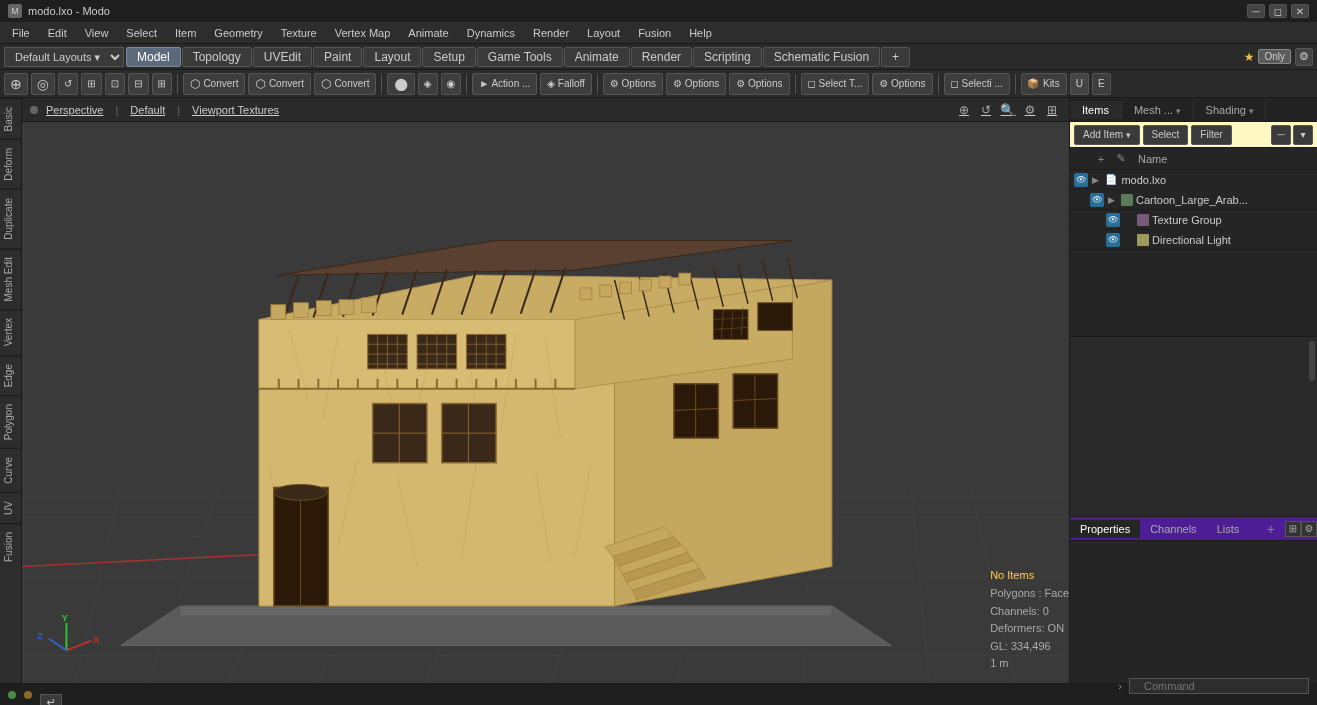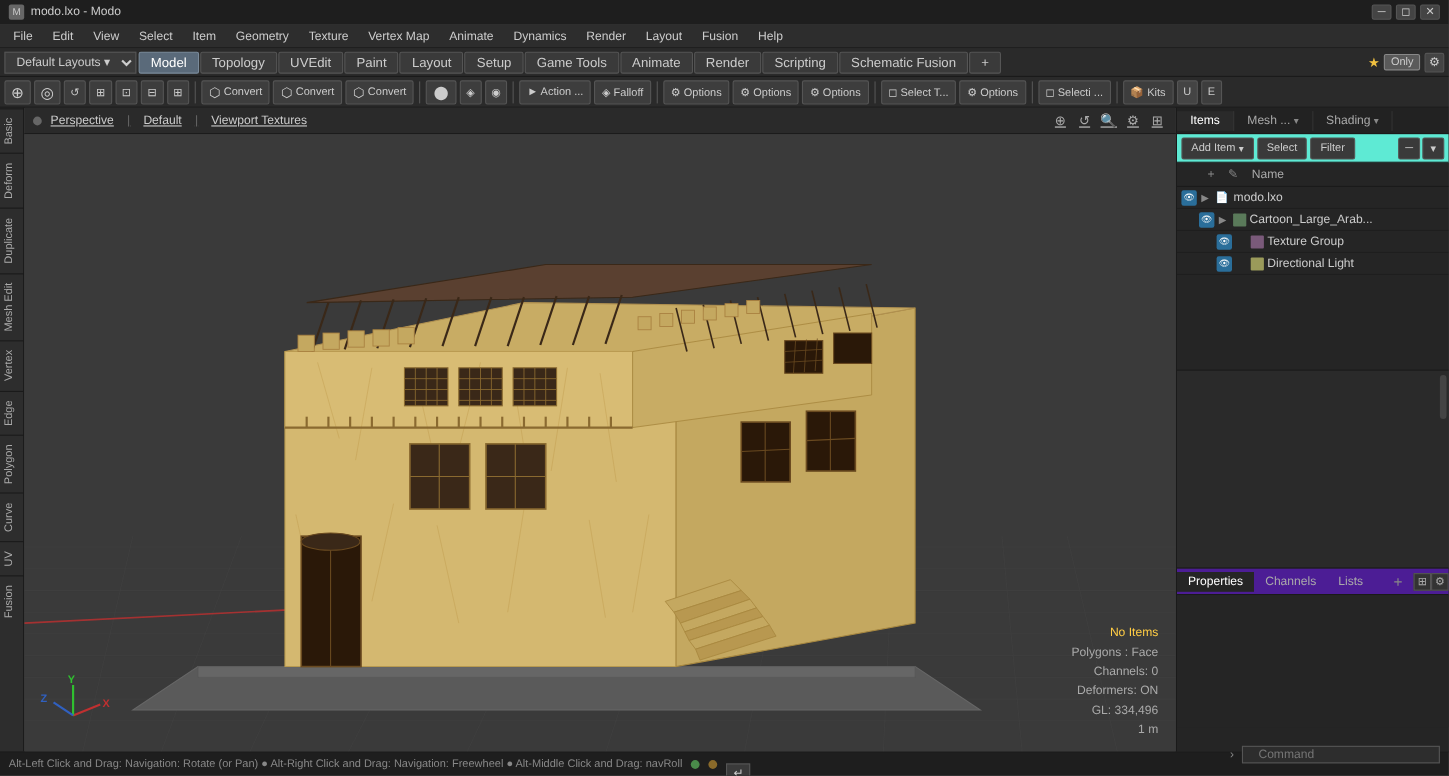--- a/index.html
+++ b/index.html
@@ -233,22 +233,22 @@
       width: 100%;
       height: calc(100% - 24px);
       position: relative;
       background: #3a3a3a;
     }
 
     
     .status-info {
       position: absolute;
       bottom: 10px;
-      right: 16px;
-      text-align: right;
+      right: 0;
+      text-align: left;
       font-size: 11px;
       line-height: 1.6;
     }
     .status-info .highlight { color: #ffcc44; }
     .status-info .normal { color: #aaa; }
 
     
     #right-panel {
       width: 248px;
       background: #2a2a2a;
@@ -279,21 +279,21 @@
     }
     .panel-tab-chevron {
       color: #888;
       font-size: 9px;
       margin-left: 3px;
     }
 
     
     .items-toolbar {
       height: 26px;
-      background: #5eead4;
+      background: #fef9c3;
       display: flex;
       align-items: center;
       padding: 0 4px;
       gap: 3px;
       border-bottom: 1px solid #1a1a1a;
     }
     .items-btn {
       height: 20px;
       padding: 0 8px;
       background: #3a3a3a;
@@ -924,21 +924,20 @@
           <div class="prop-expand-btn">⚙</div>
         </div>
       </div>
 
       <div style="flex:1; background:#252525; min-height:120px;"></div>
     </div>
   </div>
 </div>
 
 <div id="status-bar">
-  <span class="status-text">Alt-Left Click and Drag: Navigation: Rotate (or Pan) ● Alt-Right Click and Drag: Navigation: Freewheel ● Alt-Middle Click and Drag: navRoll</span>
   <span class="status-dots"></span>
   <span class="status-dots orange"></span>
   <div class="cmd-input">
     <span style="color:#888; margin-right:4px;">›</span>
     <input class="cmd-field" type="text" placeholder="Command" style="">
     <button class="cmd-go">↵</button>
   </div>
 </div>
 
 </body></html>

